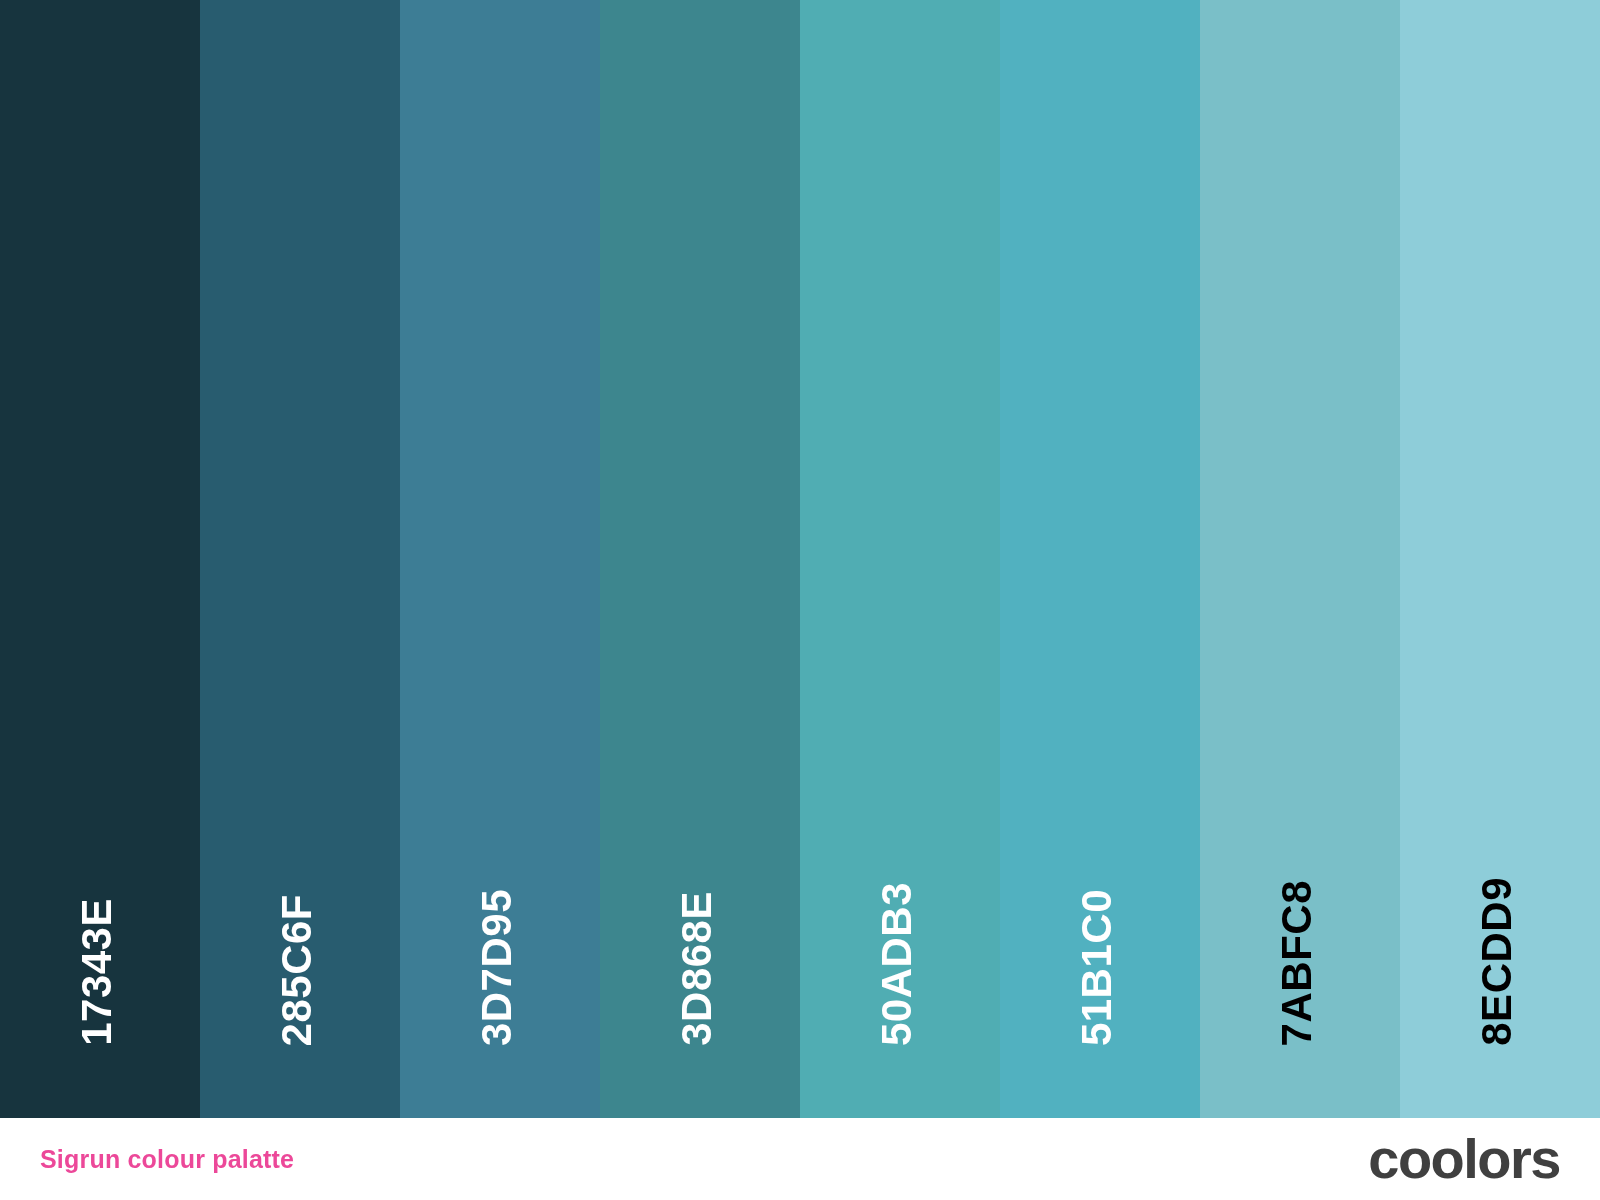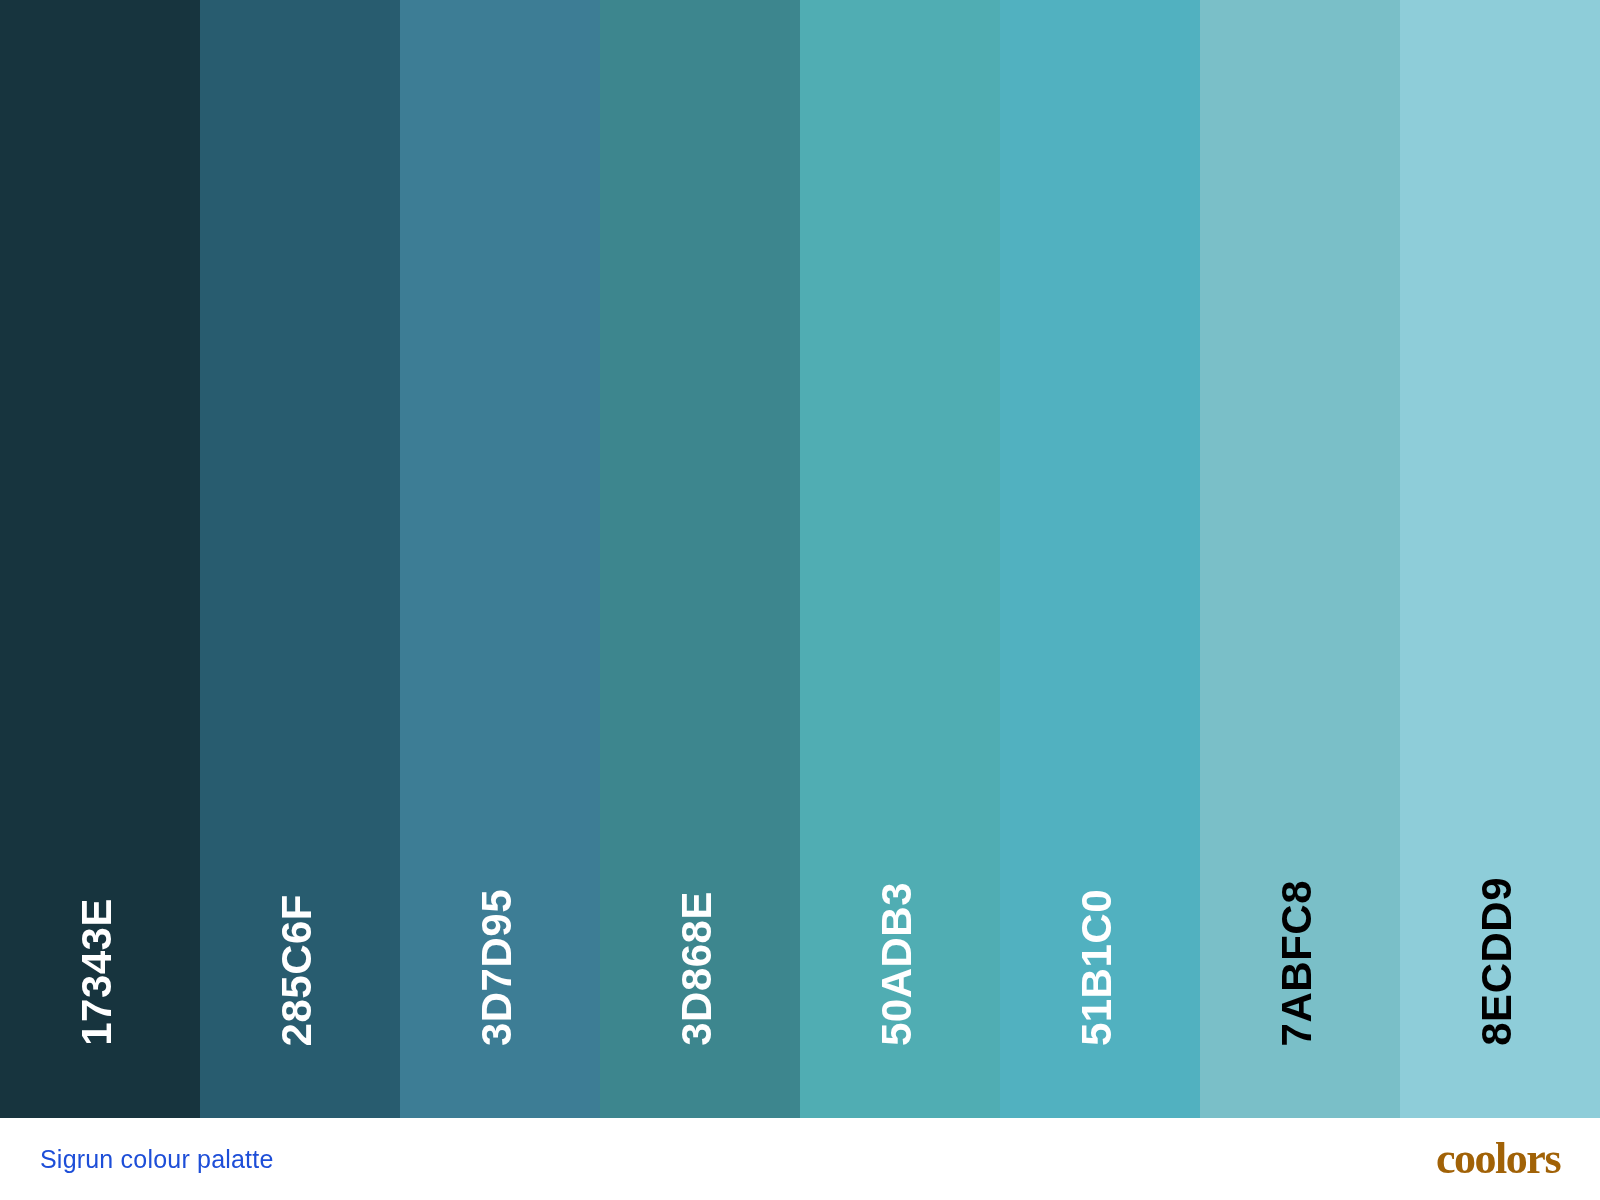--- a/index.html
+++ b/index.html
@@ -69,37 +69,37 @@
     width: 100%;
     background: #ffffff;
     display: flex;
     align-items: center;
     justify-content: space-between;
     padding: 0 40px 0 40px;
   }
 
   #palette-name {
     font-size: 25px;
-    color: #1d4ed8;
-    font-weight: normal;
+    color: #ec4899;
+    font-weight: bold;
     letter-spacing: 0.2px;
     white-space: nowrap;
   }
 
   #brand-logo {
     display: flex;
     align-items: center;
     line-height: 1;
   }
 
   #brand-wordmark {
-    font-family: Liberation Serif, serif;
-    font-size: 44px;
+    font-family: Liberation Sans, sans-serif;
+    font-size: 56px;
     font-weight: bold;
-    color: #a16207;
+    color: #404040;
     letter-spacing: -1.5px;
     text-transform: lowercase;
     white-space: nowrap;
   }
 </style>
 </head>
 <body>
 
 <div id="app">
 

